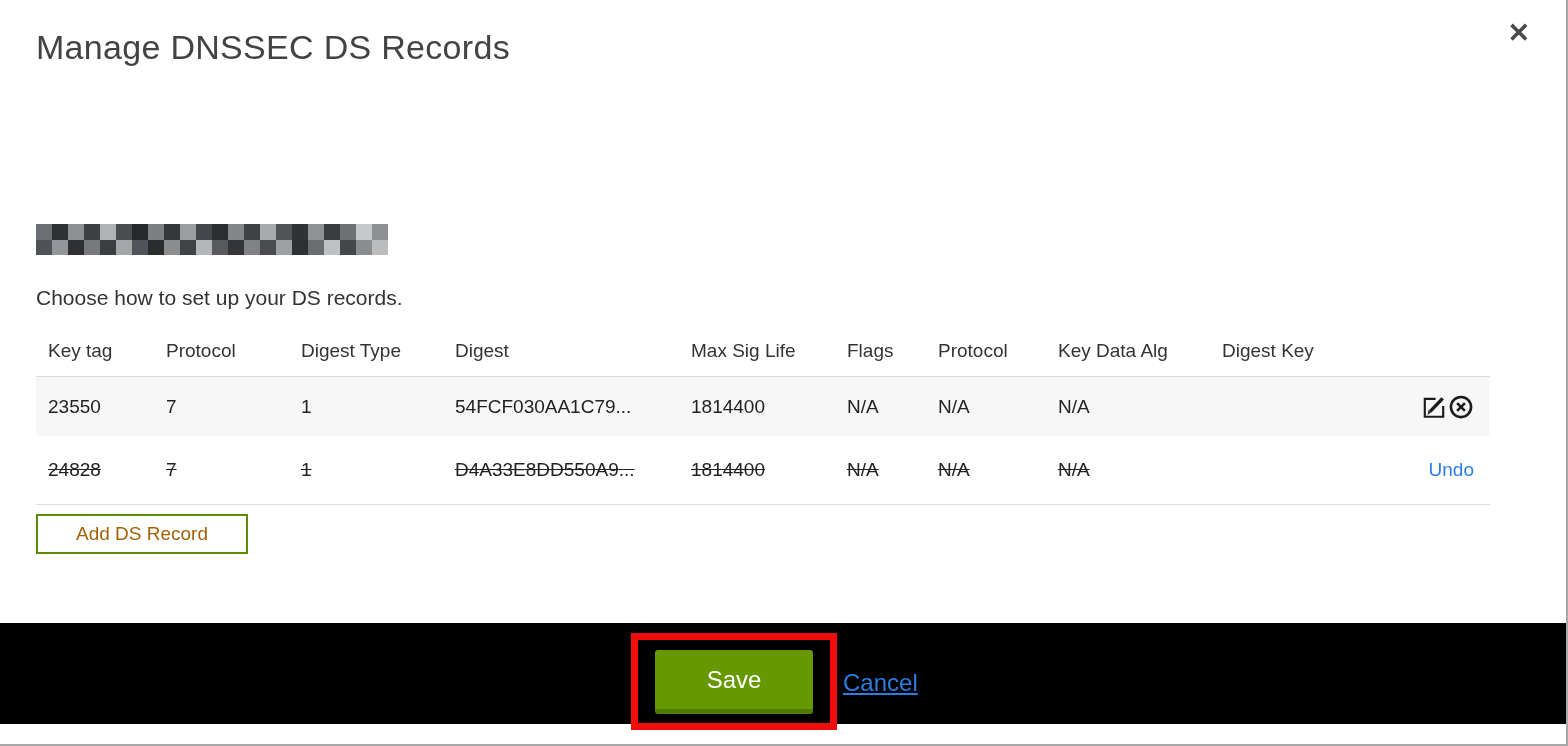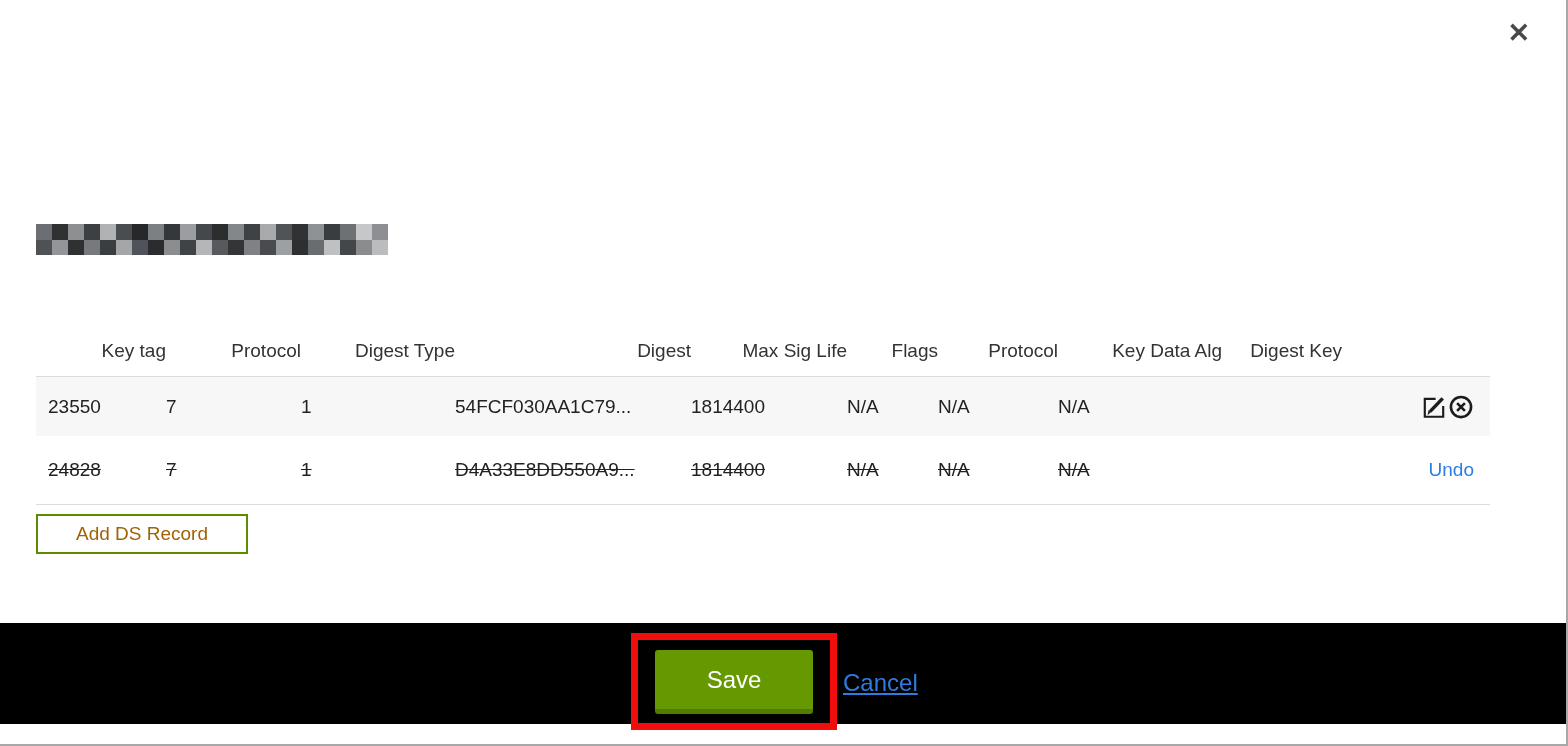--- a/index.html
+++ b/index.html
@@ -12,47 +12,49 @@
   .close{position:absolute;right:36px;top:20px;font-size:27px;color:#4a4a4a;font-weight:bold;cursor:pointer;line-height:1;}
   
   .redacted{position:absolute;left:36px;top:224px;width:352px;height:31px;}
   .redacted div{height:15.5px;}
   .redacted .r1{background:linear-gradient(90deg,#6b6f73 0 16px,#2f3133 0 32px,#8d8f91 0 48px,#3c4043 0 64px,#b0b2b4 0 80px,#4a4d50 0 96px,#26282a 0 112px,#7d8083 0 128px,#35383b 0 144px,#9b9da0 0 160px,#44484c 0 176px,#2b2d2f 0 192px,#84878a 0 208px,#3f4244 0 224px,#a8aaac 0 240px,#515457 0 256px,#303234 0 272px,#8f9294 0 288px,#3a3d40 0 304px,#6e7174 0 320px,#c6c7c9 0 336px,#8d8f92 0 352px);}
   .redacted .r2{background:linear-gradient(90deg,#4e5254 0 16px,#93959b 0 32px,#2e3032 0 48px,#77797c 0 64px,#3b3e41 0 80px,#a4a6a8 0 96px,#50535a 0 112px,#2a2c2e 0 128px,#8b8d8f 0 144px,#404345 0 160px,#b5b6b8 0 176px,#57595c 0 192px,#333537 0 208px,#7f8184 0 224px,#494b4e 0 240px,#9da0a2 0 256px,#2d2f31 0 272px,#6a6d70 0 288px,#bfc0c2 0 304px,#44474a 0 320px,#8a8c8e 0 336px,#babcbe 0 352px);}
   .subtitle{position:absolute;left:36px;top:286px;font-size:21px;color:#333;}
   
   .table{position:absolute;left:36px;top:326px;width:1454px;font-size:19px;color:#222;}
   .thead,.trow{display:grid;grid-template-columns:118px 135px 154px 236px 156px 91px 120px 164px 120px 1fr;align-items:center;padding-left:12px;box-sizing:border-box;}
-  .thead{height:51px;color:#333;border-bottom:1px solid #dcdcdc;text-align:right;}
+  .thead{height:51px;color:#333;border-bottom:1px solid #dcdcdc;}
   .trow-0{height:59px;background:#f7f7f7;}
   .trow-1{height:69px;border-bottom:1px solid #dcdcdc;}
   .trow-1 .cell{text-decoration:line-through;}
   .cell-actions{justify-self:end;padding-right:16px;display:flex;align-items:center;gap:1px;}
   .icon-btn{width:26px;height:26px;cursor:pointer;display:inline-flex;}
   .link{color:#2b7de3;cursor:pointer;text-decoration:none;}
   
   .add-btn{position:absolute;left:36px;top:514px;width:212px;height:40px;background:#fff;border:2px solid #5c8a00;color:#a16207;font-size:19px;display:flex;align-items:center;justify-content:center;cursor:pointer;box-sizing:border-box;font-family:"Liberation Sans",sans-serif;}
   
   .footer{position:absolute;left:0;top:623px;width:100%;height:101px;background:#000000;}
   .annotation{position:absolute;left:631px;top:10px;width:206px;height:97px;border:7px solid #f20d0d;box-sizing:border-box;}
   .save-btn{position:absolute;left:655px;top:27px;width:158px;height:64px;background:#669900;border:0;border-bottom:5px solid #527c00;border-radius:3px;color:#fff;font-size:24px;cursor:pointer;font-family:"Liberation Sans",sans-serif;}
   .cancel{position:absolute;left:843px;top:46px;font-size:24px;text-decoration:underline;}
 </style>
 </head>
 <body>
 
 <div class="page">
 
+  <div class="title">Manage DNSSEC DS Records</div>
   <div class="close">✕</div>
 
   <div class="redacted">
     <div class="r1"></div>
       <div class="r2"></div>
   </div>
 
+  <div class="subtitle">Choose how to set up your DS records.</div>
 
   <div class="table">
     <div class="thead">
       <div>Key tag</div>
       <div>Protocol</div>
       <div>Digest Type</div>
       <div>Digest</div>
       <div>Max Sig Life</div>
       <div>Flags</div>
       <div>Protocol</div>

